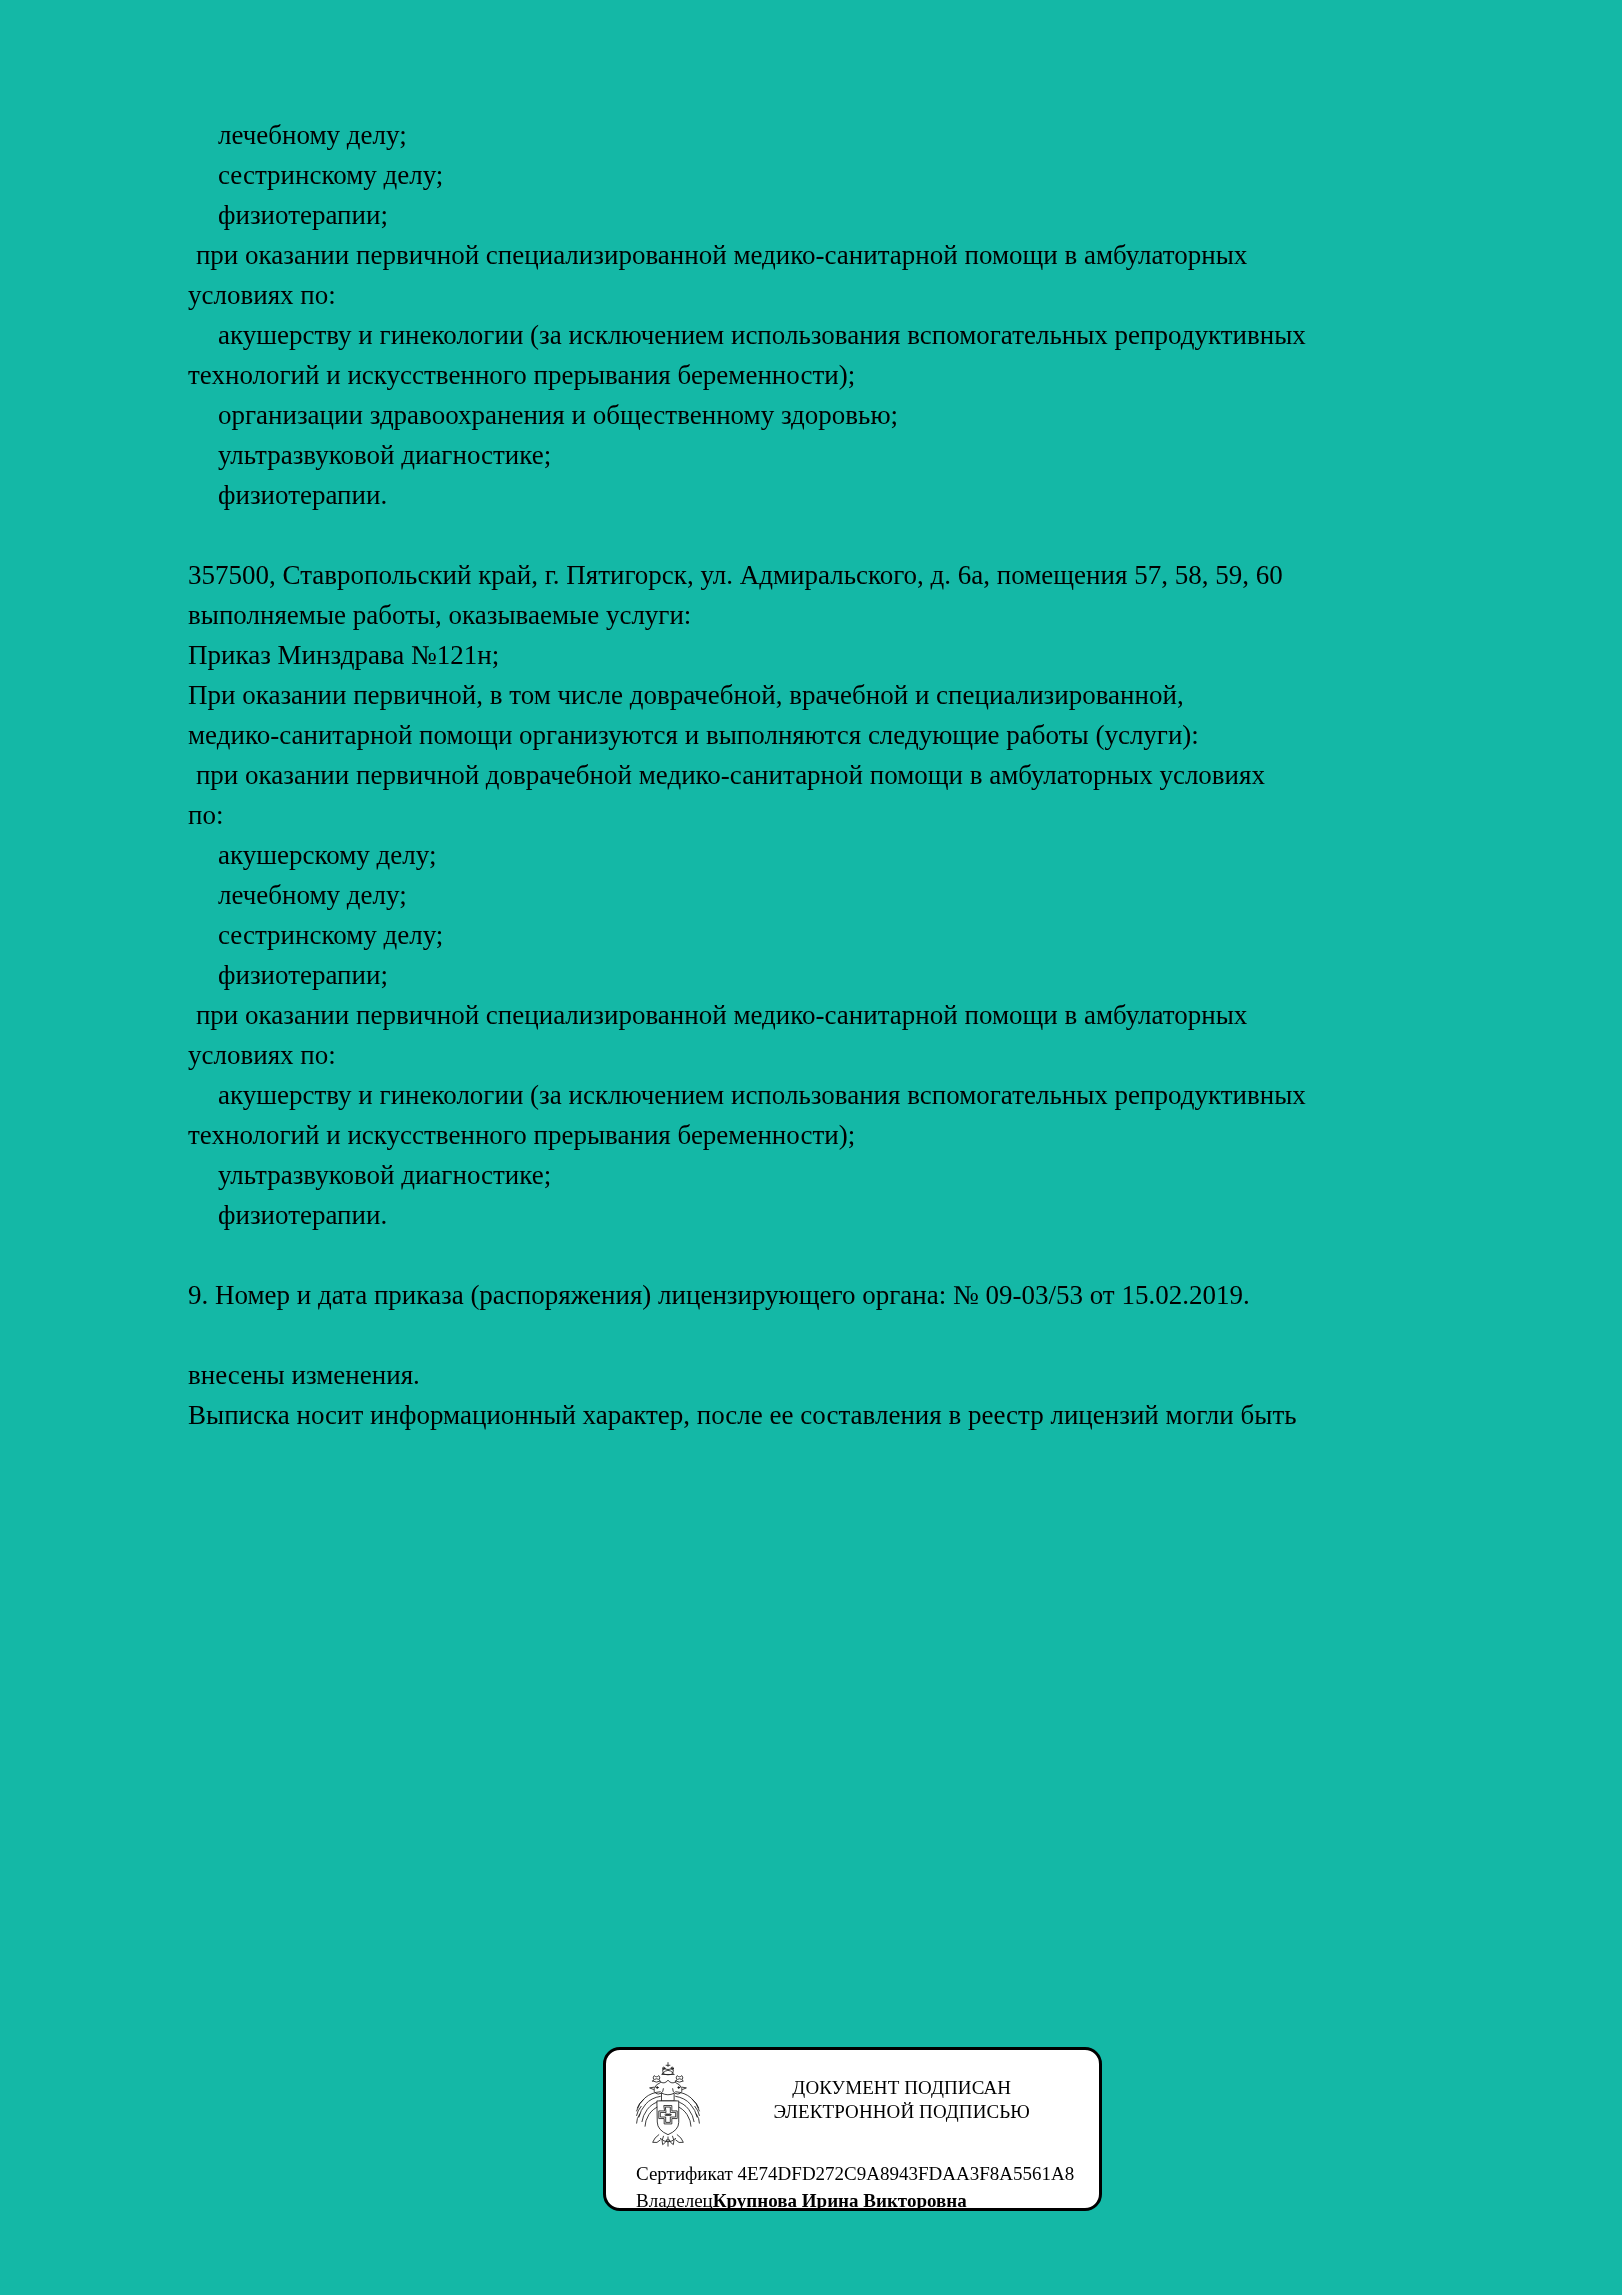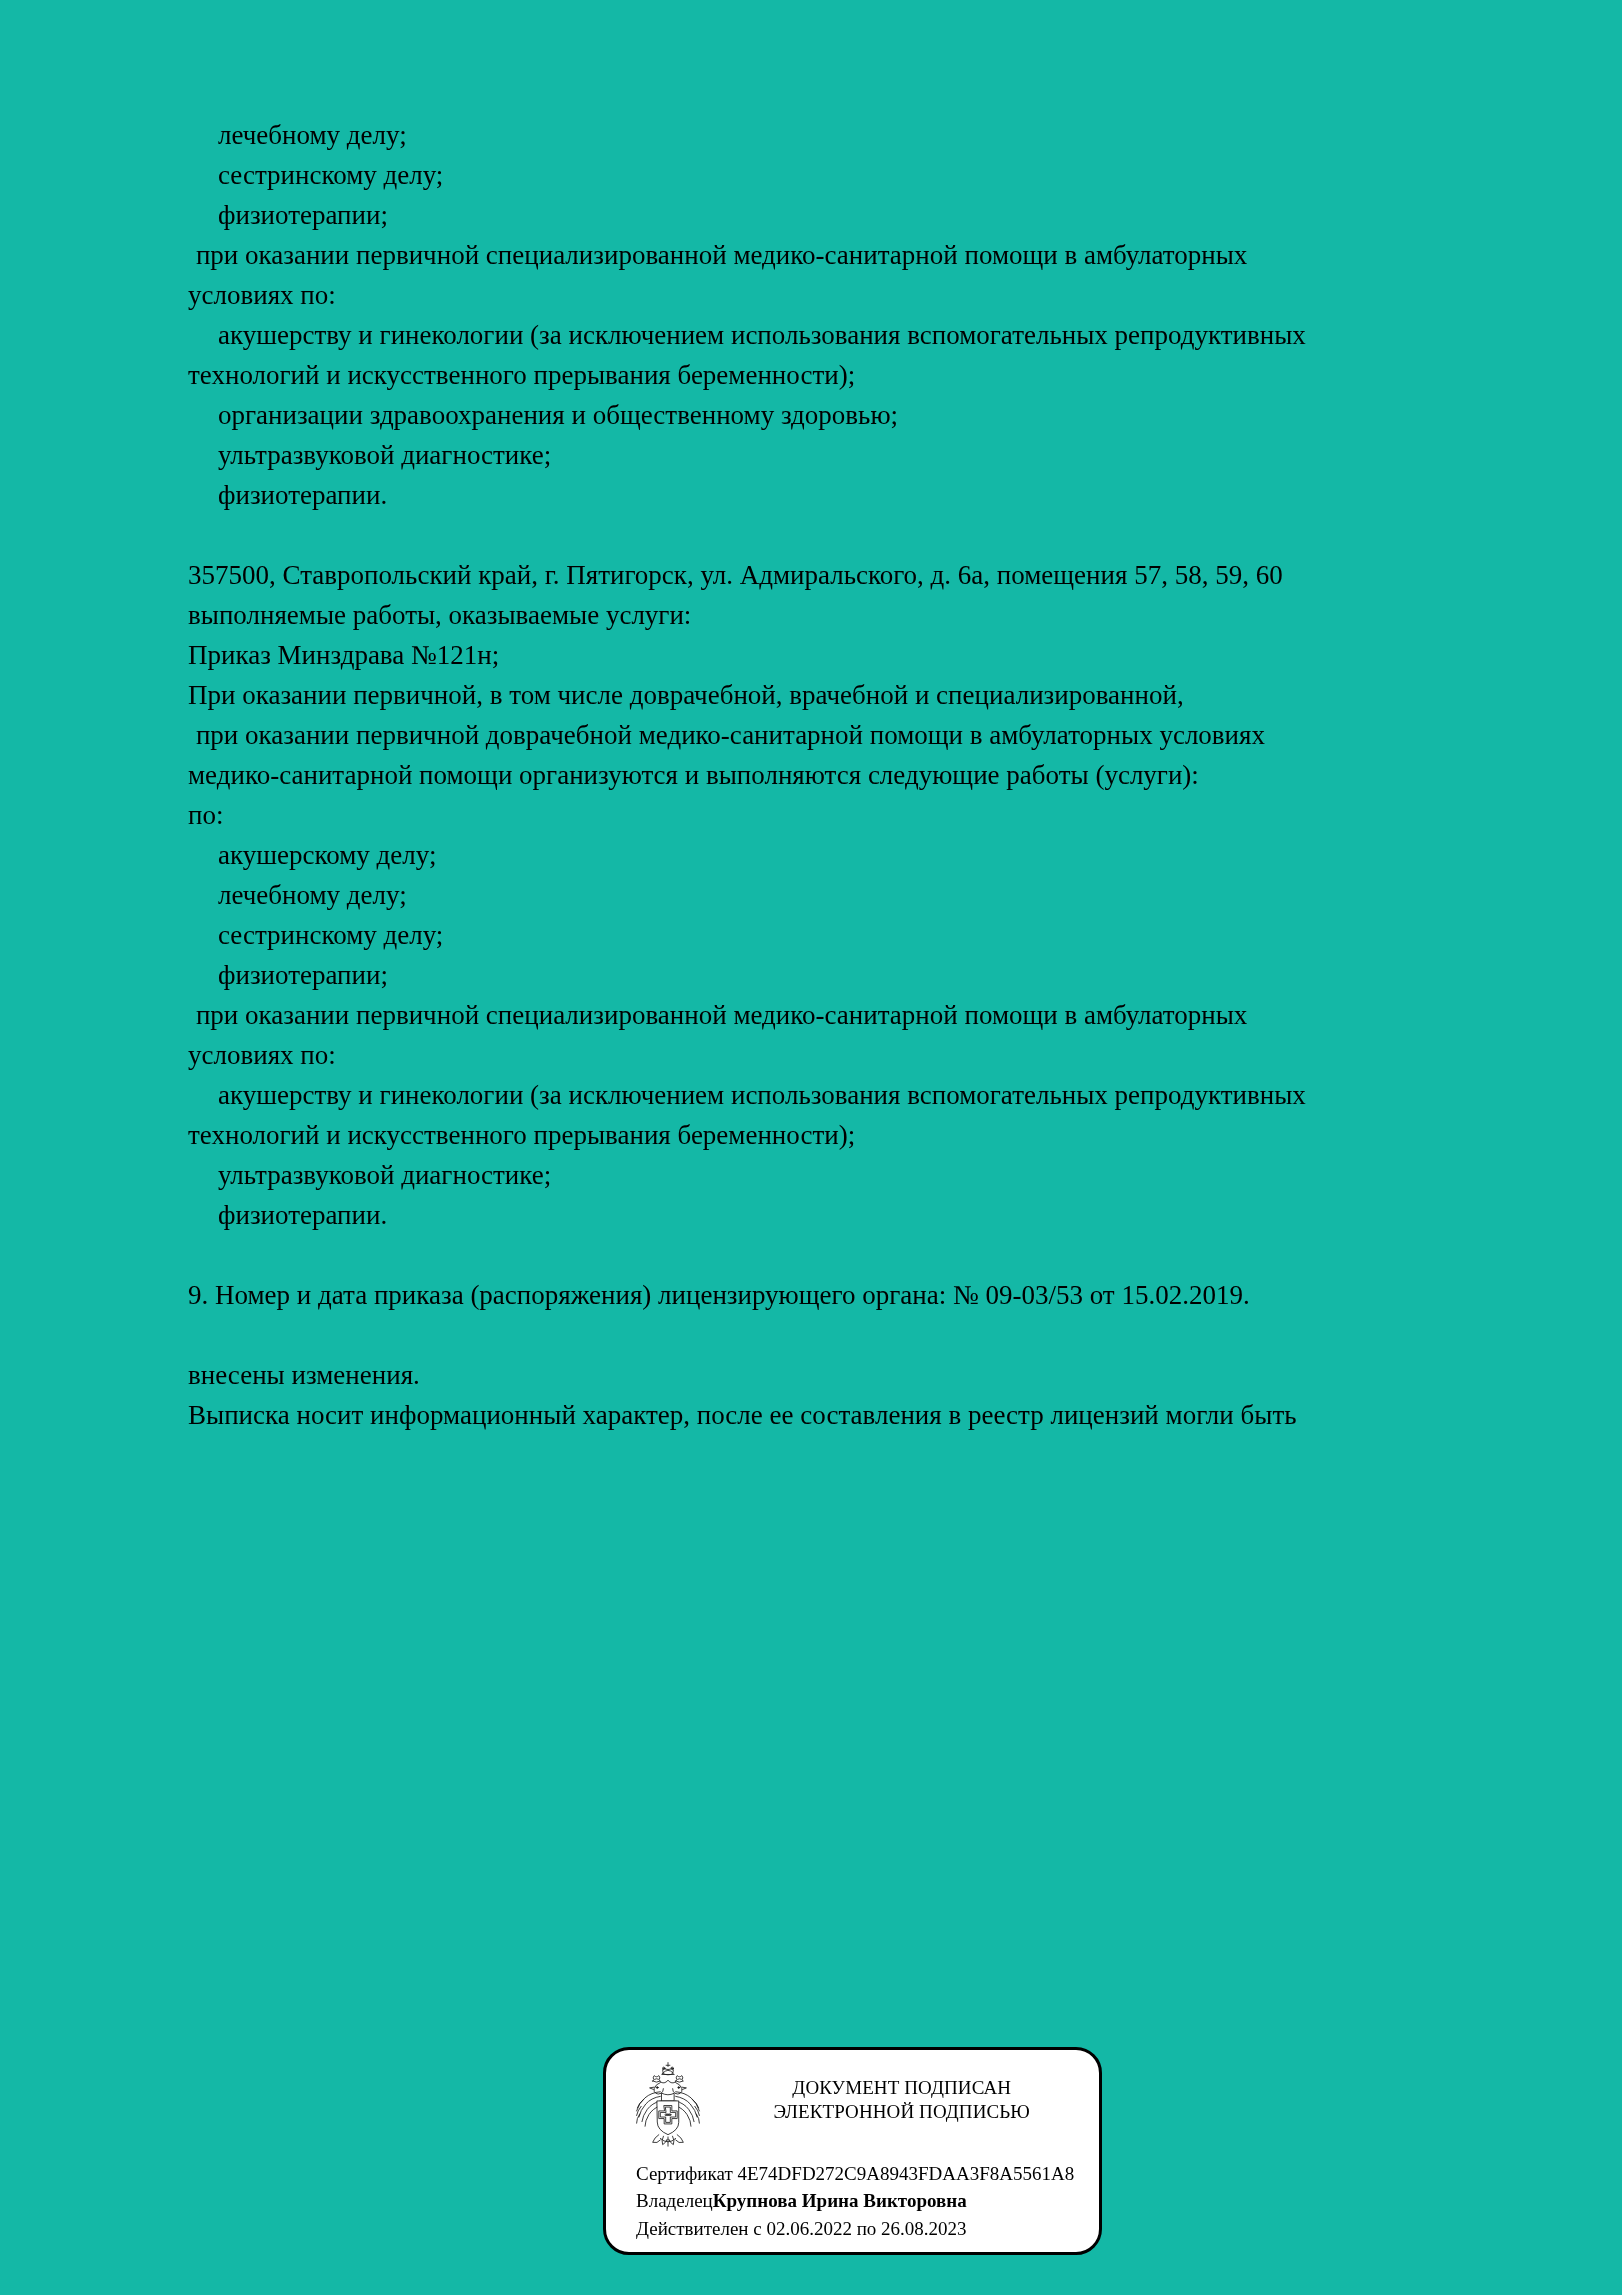--- a/index.html
+++ b/index.html
@@ -57,23 +57,23 @@
   .flush {
     padding-left: 0;
   }
 
   
   .sign-stamp {
     position: absolute;
     left: 603px;
     top: 2047px;
     width: 499px;
-    height: 208px;
+    height: 164px;
     border: 3.3px solid #000000;
-    border-radius: 26px;
+    border-radius: 17px;
     background: #ffffff;
     box-sizing: border-box;
     overflow: hidden;
   }
   .stamp-top {
     display: flex;
     align-items: flex-start;
     height: 102px;
     padding: 7.9px 0 0 0;
   }
@@ -126,22 +126,22 @@
       <p class="para item">физиотерапии.</p>
     </div>
 
     <div class="gap"></div>
 
     <div class="block">
       <p class="para flush">357500, Ставропольский край, г. Пятигорск, ул. Адмиральского, д. 6а, помещения 57, 58, 59, 60</p>
       <p class="para flush">выполняемые работы, оказываемые услуги:</p>
       <p class="para flush">Приказ Минздрава №121н;</p>
       <p class="para flush">При оказании первичной, в том числе доврачебной, врачебной и специализированной,</p>
+      <p class="para flush">медико-санитарной помощи организуются и выполняются следующие работы (услуги):</p>
       <p class="para lead">при оказании первичной доврачебной медико-санитарной помощи в амбулаторных условиях</p>
-      <p class="para flush">медико-санитарной помощи организуются и выполняются следующие работы (услуги):</p>
       <p class="para flush">по:</p>
       <p class="para item">акушерскому делу;</p>
       <p class="para item">лечебному делу;</p>
       <p class="para item">сестринскому делу;</p>
       <p class="para item">физиотерапии;</p>
       <p class="para lead">при оказании первичной специализированной медико-санитарной помощи в амбулаторных</p>
       <p class="para flush">условиях по:</p>
       <p class="para item">акушерству и гинекологии (за исключением использования вспомогательных репродуктивных</p>
       <p class="para flush">технологий и искусственного прерывания беременности);</p>
       <p class="para item">ультразвуковой диагностике;</p>

